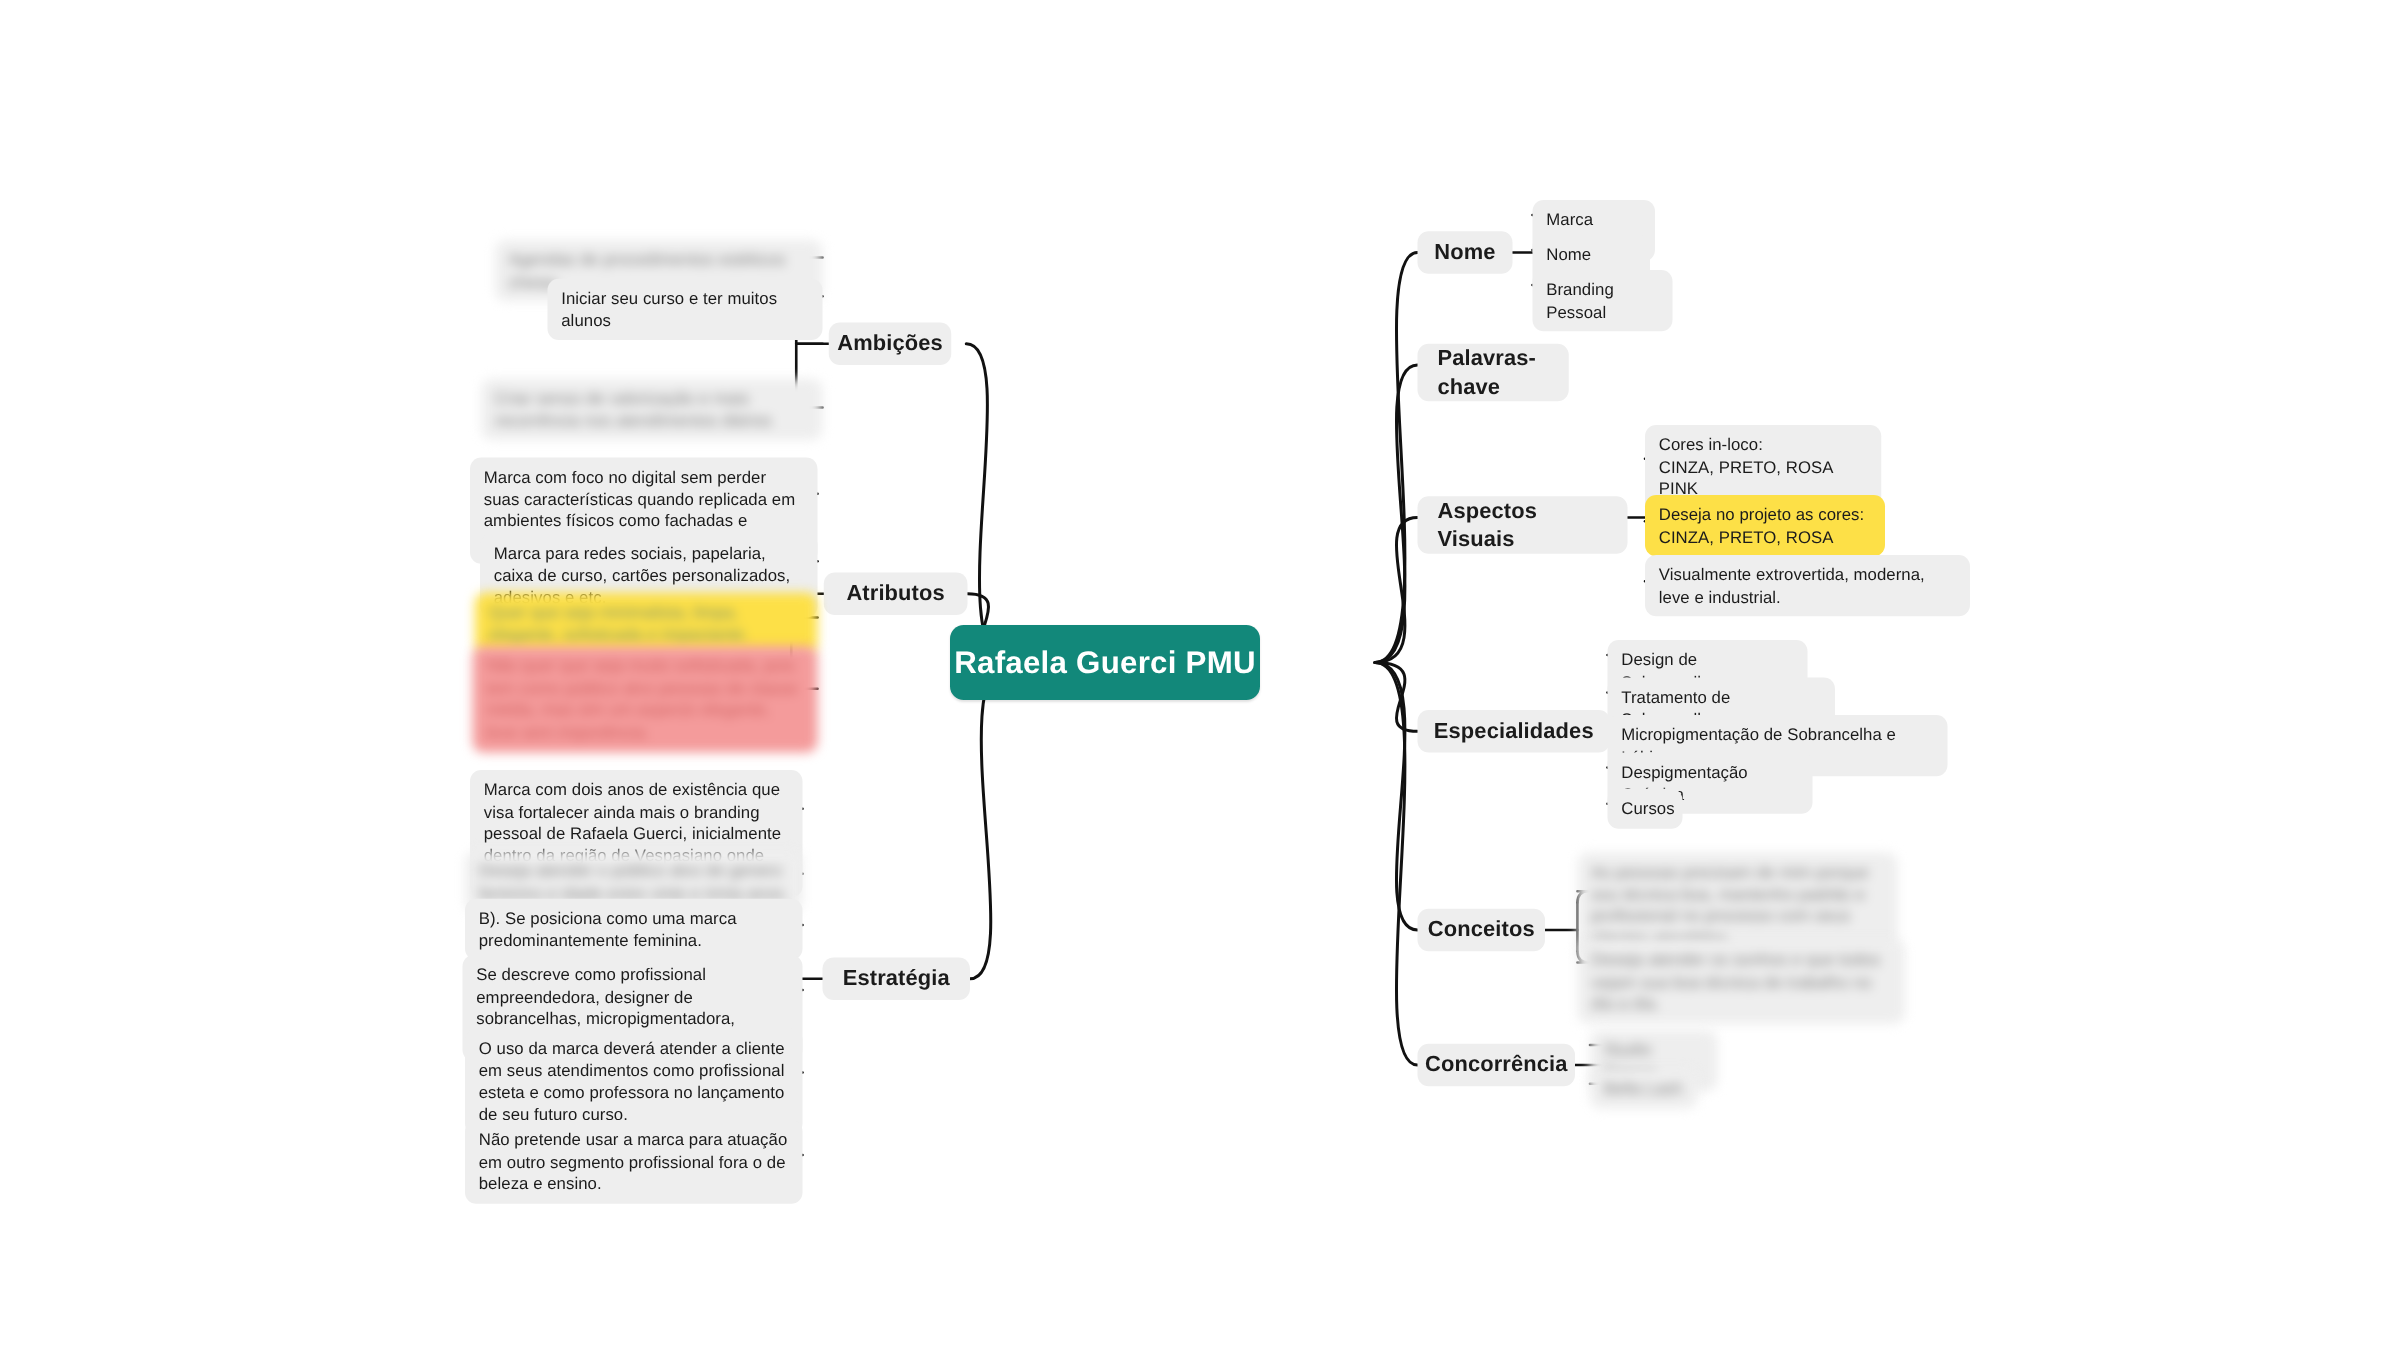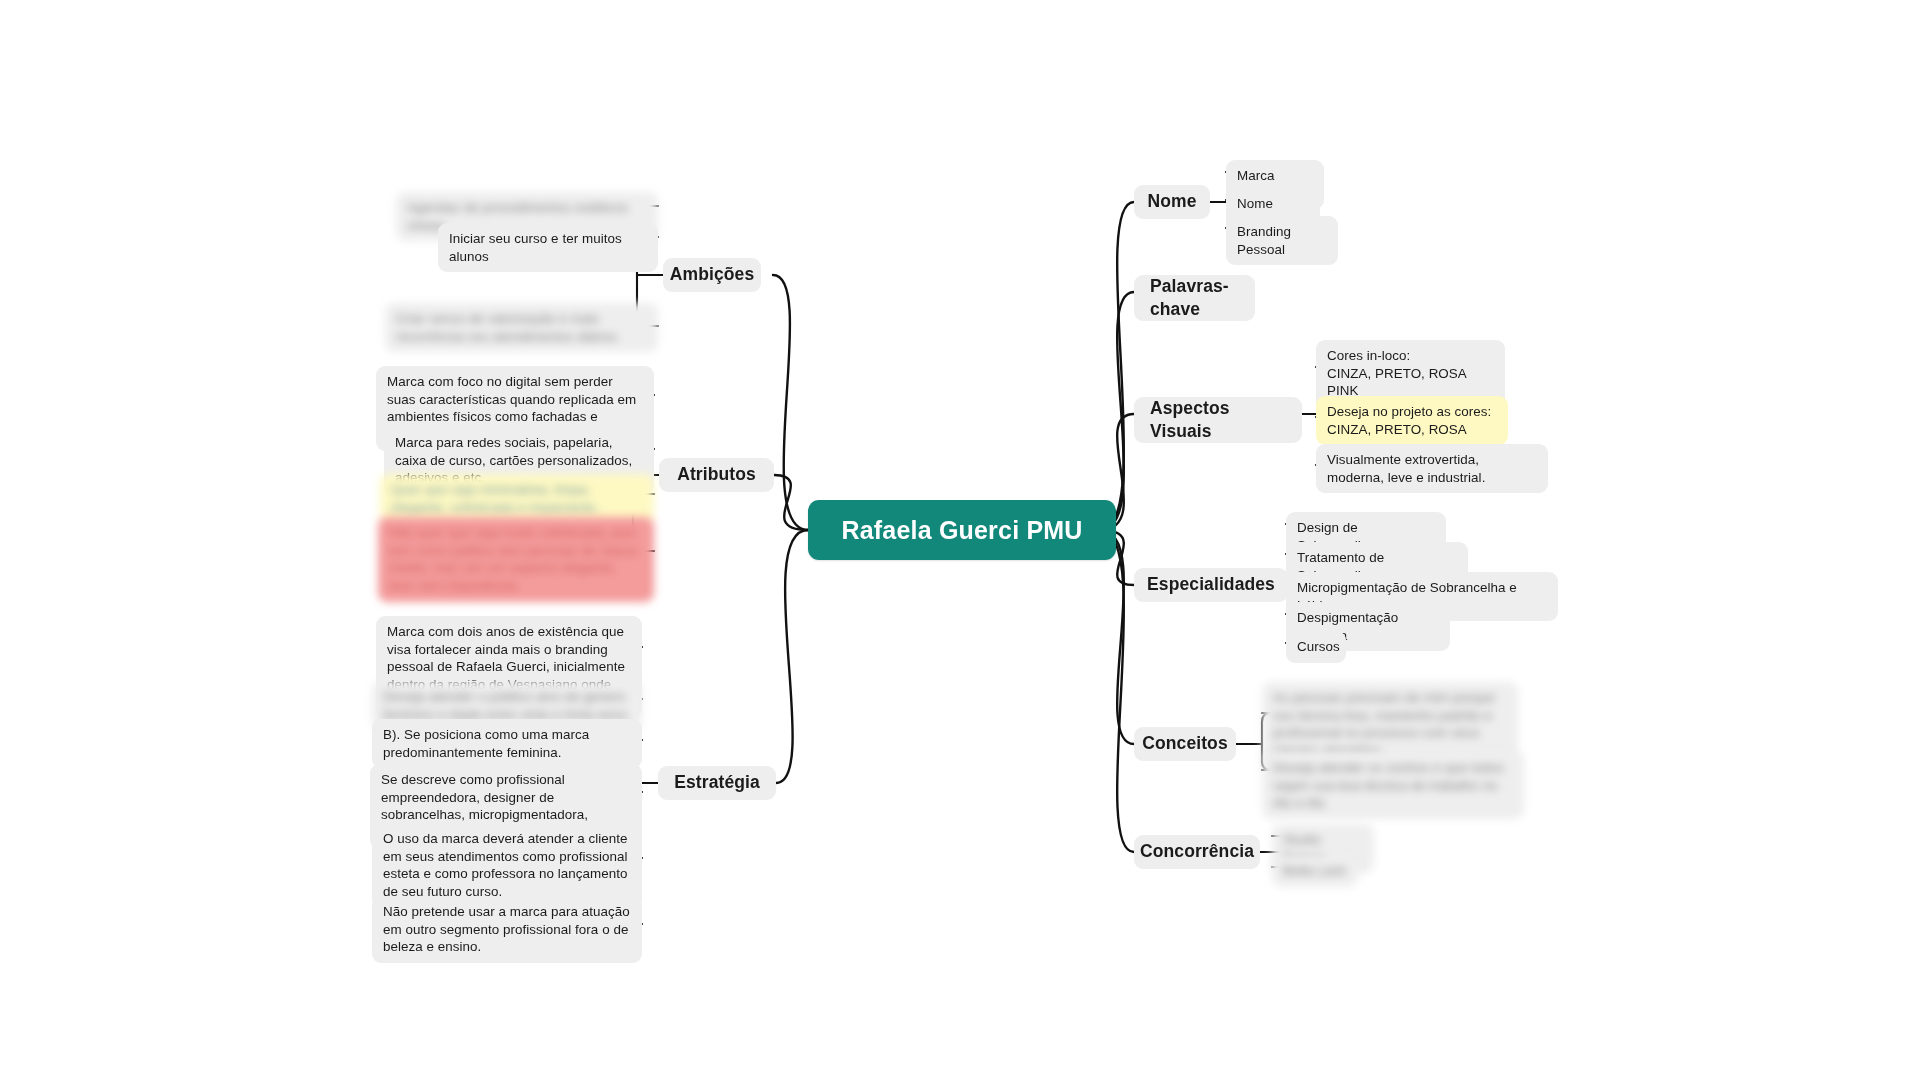--- a/index.html
+++ b/index.html
@@ -49,21 +49,21 @@
     padding: 0 16px;
     letter-spacing: .1px;
   }
   .leaf {
     font-size: 13.4px;
     font-weight: normal;
     padding: 7px 11px;
     letter-spacing: .05px;
   }
   .leaf.center { justify-content: center; }
-  .blue { background: #fef9c3; }
+  .blue { background: #fde047; }
   .pink { background: #f49b9b; }
   .blurred { color: rgba(40,40,40,0.55); filter: blur(4.2px); }
   .blurred.pink { color: rgba(185,60,60,0.62); }
   .blurred.blue { color: rgba(30,90,130,0.60); }
 </style>
 </head>
 <body>
 
 <div id="canvas">
   <svg id="edges" viewBox="0 0 1920 1080">
@@ -115,21 +115,21 @@
       <path d="M 1236 744 L 1262 744" fill="none" stroke="#111111" stroke-width="2.1" stroke-linecap="round" stroke-linejoin="round"></path>
       <path d="M 1262 722 L 1262 761" fill="none" stroke="#111111" stroke-width="2.1" stroke-linecap="round" stroke-linejoin="round"></path>
       <path d="M 1262 722 Q 1262 713 1271 713 L 1262 713" fill="none" stroke="#111111" stroke-width="2.1" stroke-linecap="round" stroke-linejoin="round"></path>
       <path d="M 1262 761 Q 1262 770 1271 770 L 1262 770" fill="none" stroke="#111111" stroke-width="2.1" stroke-linecap="round" stroke-linejoin="round"></path>
       <path d="M 1100 530 C 1157 530 1088 852 1134 852" fill="none" stroke="#111111" stroke-width="2.4" stroke-linecap="round" stroke-linejoin="round"></path>
       <path d="M 1260 852 L 1286 852" fill="none" stroke="#111111" stroke-width="2.1" stroke-linecap="round" stroke-linejoin="round"></path>
       <path d="M 1286 845 L 1286 858" fill="none" stroke="#111111" stroke-width="2.1" stroke-linecap="round" stroke-linejoin="round"></path>
       <path d="M 1286 845 Q 1286 836 1295 836 L 1272 836" fill="none" stroke="#111111" stroke-width="2.1" stroke-linecap="round" stroke-linejoin="round"></path>
       <path d="M 1286 858 Q 1286 867 1295 867 L 1272 867" fill="none" stroke="#111111" stroke-width="2.1" stroke-linecap="round" stroke-linejoin="round"></path>
     </svg>
-<div class="node root" style="left: 808px; top: 500px; width: 308px; min-height: 60px;">Rafaela Guerci PMU</div>
+<div class="node root" style="left: 760px; top: 500px; width: 248px; min-height: 60px;">Rafaela Guerci PMU</div>
     <div class="node branch" style="left: 663px; top: 258px; width: 98px; min-height: 34px;">Ambições</div>
     <div class="node leaf blurred center" style="left: 396px; top: 192px; width: 262px; min-height: 28px;">Agendas de procedimentos estéticos cheias</div>
     <div class="node leaf center" style="left: 438px; top: 223px; width: 220px; min-height: 28px;">Iniciar seu curso e ter muitos alunos</div>
     <div class="node leaf blurred" style="left: 385px; top: 303px; width: 273px; min-height: 46px;">Criar senso de valorização e mais recorrência nos atendimentos diários</div>
     <div class="node branch" style="left: 659px; top: 458px; width: 115px; min-height: 34px;">Atributos</div>
     <div class="node leaf" style="left: 376px; top: 366px; width: 278px; min-height: 58px;">Marca com foco no digital sem perder suas características quando replicada em ambientes físicos como fachadas e documentos.</div>
     <div class="node leaf" style="left: 384px; top: 427px; width: 270px; min-height: 44px;">Marca para redes sociais, papelaria, caixa de curso, cartões personalizados, adesivos e etc.</div>
     <div class="node leaf blue blurred" style="left: 380px; top: 474px; width: 274px; min-height: 40px;">Quer que seja minimalista, limpa, elegante, sofisticada e impactante.</div>
     <div class="node leaf pink blurred" style="left: 378px; top: 517px; width: 276px; min-height: 68px;">Não quer que seja muito sofisticada, pois tem como público alvo pessoas de classe média, mas sim um aspecto elegante, leve sem imponência.</div>
     <div class="node branch" style="left: 658px; top: 766px; width: 118px; min-height: 34px;">Estratégia</div>
@@ -143,21 +143,21 @@
     <div class="node leaf" style="left: 1226px; top: 160px; width: 98px; min-height: 24px;">Marca Pessoal</div>
     <div class="node leaf" style="left: 1226px; top: 188px; width: 94px; min-height: 24px;">Nome Próprio</div>
     <div class="node leaf" style="left: 1226px; top: 216px; width: 112px; min-height: 24px;">Branding Pessoal</div>
     <div class="node branch" style="left: 1134px; top: 275px; width: 121px; min-height: 34px;">Palavras-chave</div>
     <div class="node branch" style="left: 1134px; top: 397px; width: 168px; min-height: 34px;">Aspectos Visuais</div>
     <div class="node leaf" style="left: 1316px; top: 340px; width: 189px; min-height: 54px;">Cores in-loco:
 CINZA, PRETO, ROSA PINK
 BRANCO e BEGE</div>
     <div class="node leaf blue" style="left: 1316px; top: 396px; width: 192px; min-height: 42px;">Deseja no projeto as cores:
 CINZA, PRETO, ROSA</div>
-    <div class="node leaf" style="left: 1316px; top: 444px; width: 232px; min-height: 42px;">Visualmente extrovertida, moderna, leve e industrial.</div>
+    <div class="node leaf" style="left: 1316px; top: 444px; width: 260px; min-height: 42px;">Visualmente extrovertida, moderna, leve e industrial.</div>
     <div class="node branch" style="left: 1134px; top: 568px; width: 154px; min-height: 34px;">Especialidades</div>
     <div class="node leaf" style="left: 1286px; top: 512px; width: 160px; min-height: 24px;">Design de Sobrancelhas</div>
     <div class="node leaf" style="left: 1286px; top: 542px; width: 182px; min-height: 24px;">Tratamento de Sobrancelhas</div>
     <div class="node leaf" style="left: 1286px; top: 572px; width: 272px; min-height: 24px;">Micropigmentação de Sobrancelha e Lábios</div>
     <div class="node leaf" style="left: 1286px; top: 602px; width: 164px; min-height: 24px;">Despigmentação Química</div>
     <div class="node leaf" style="left: 1286px; top: 631px; width: 60px; min-height: 24px;">Cursos</div>
     <div class="node branch" style="left: 1134px; top: 727px; width: 102px; min-height: 34px;">Conceitos</div>
     <div class="node leaf blurred" style="left: 1262px; top: 682px; width: 256px; min-height: 62px;">As pessoas precisam de mim porque sou técnica boa, mantenho padrão e profissional no processo com seus clientes atendidos.</div>
     <div class="node leaf blurred" style="left: 1262px; top: 752px; width: 262px; min-height: 36px;">Deseja atender os sonhos e que todos vejam sua boa técnica de trabalho no dia a dia.</div>
     <div class="node branch" style="left: 1134px; top: 835px; width: 126px; min-height: 34px;">Concorrência</div>

